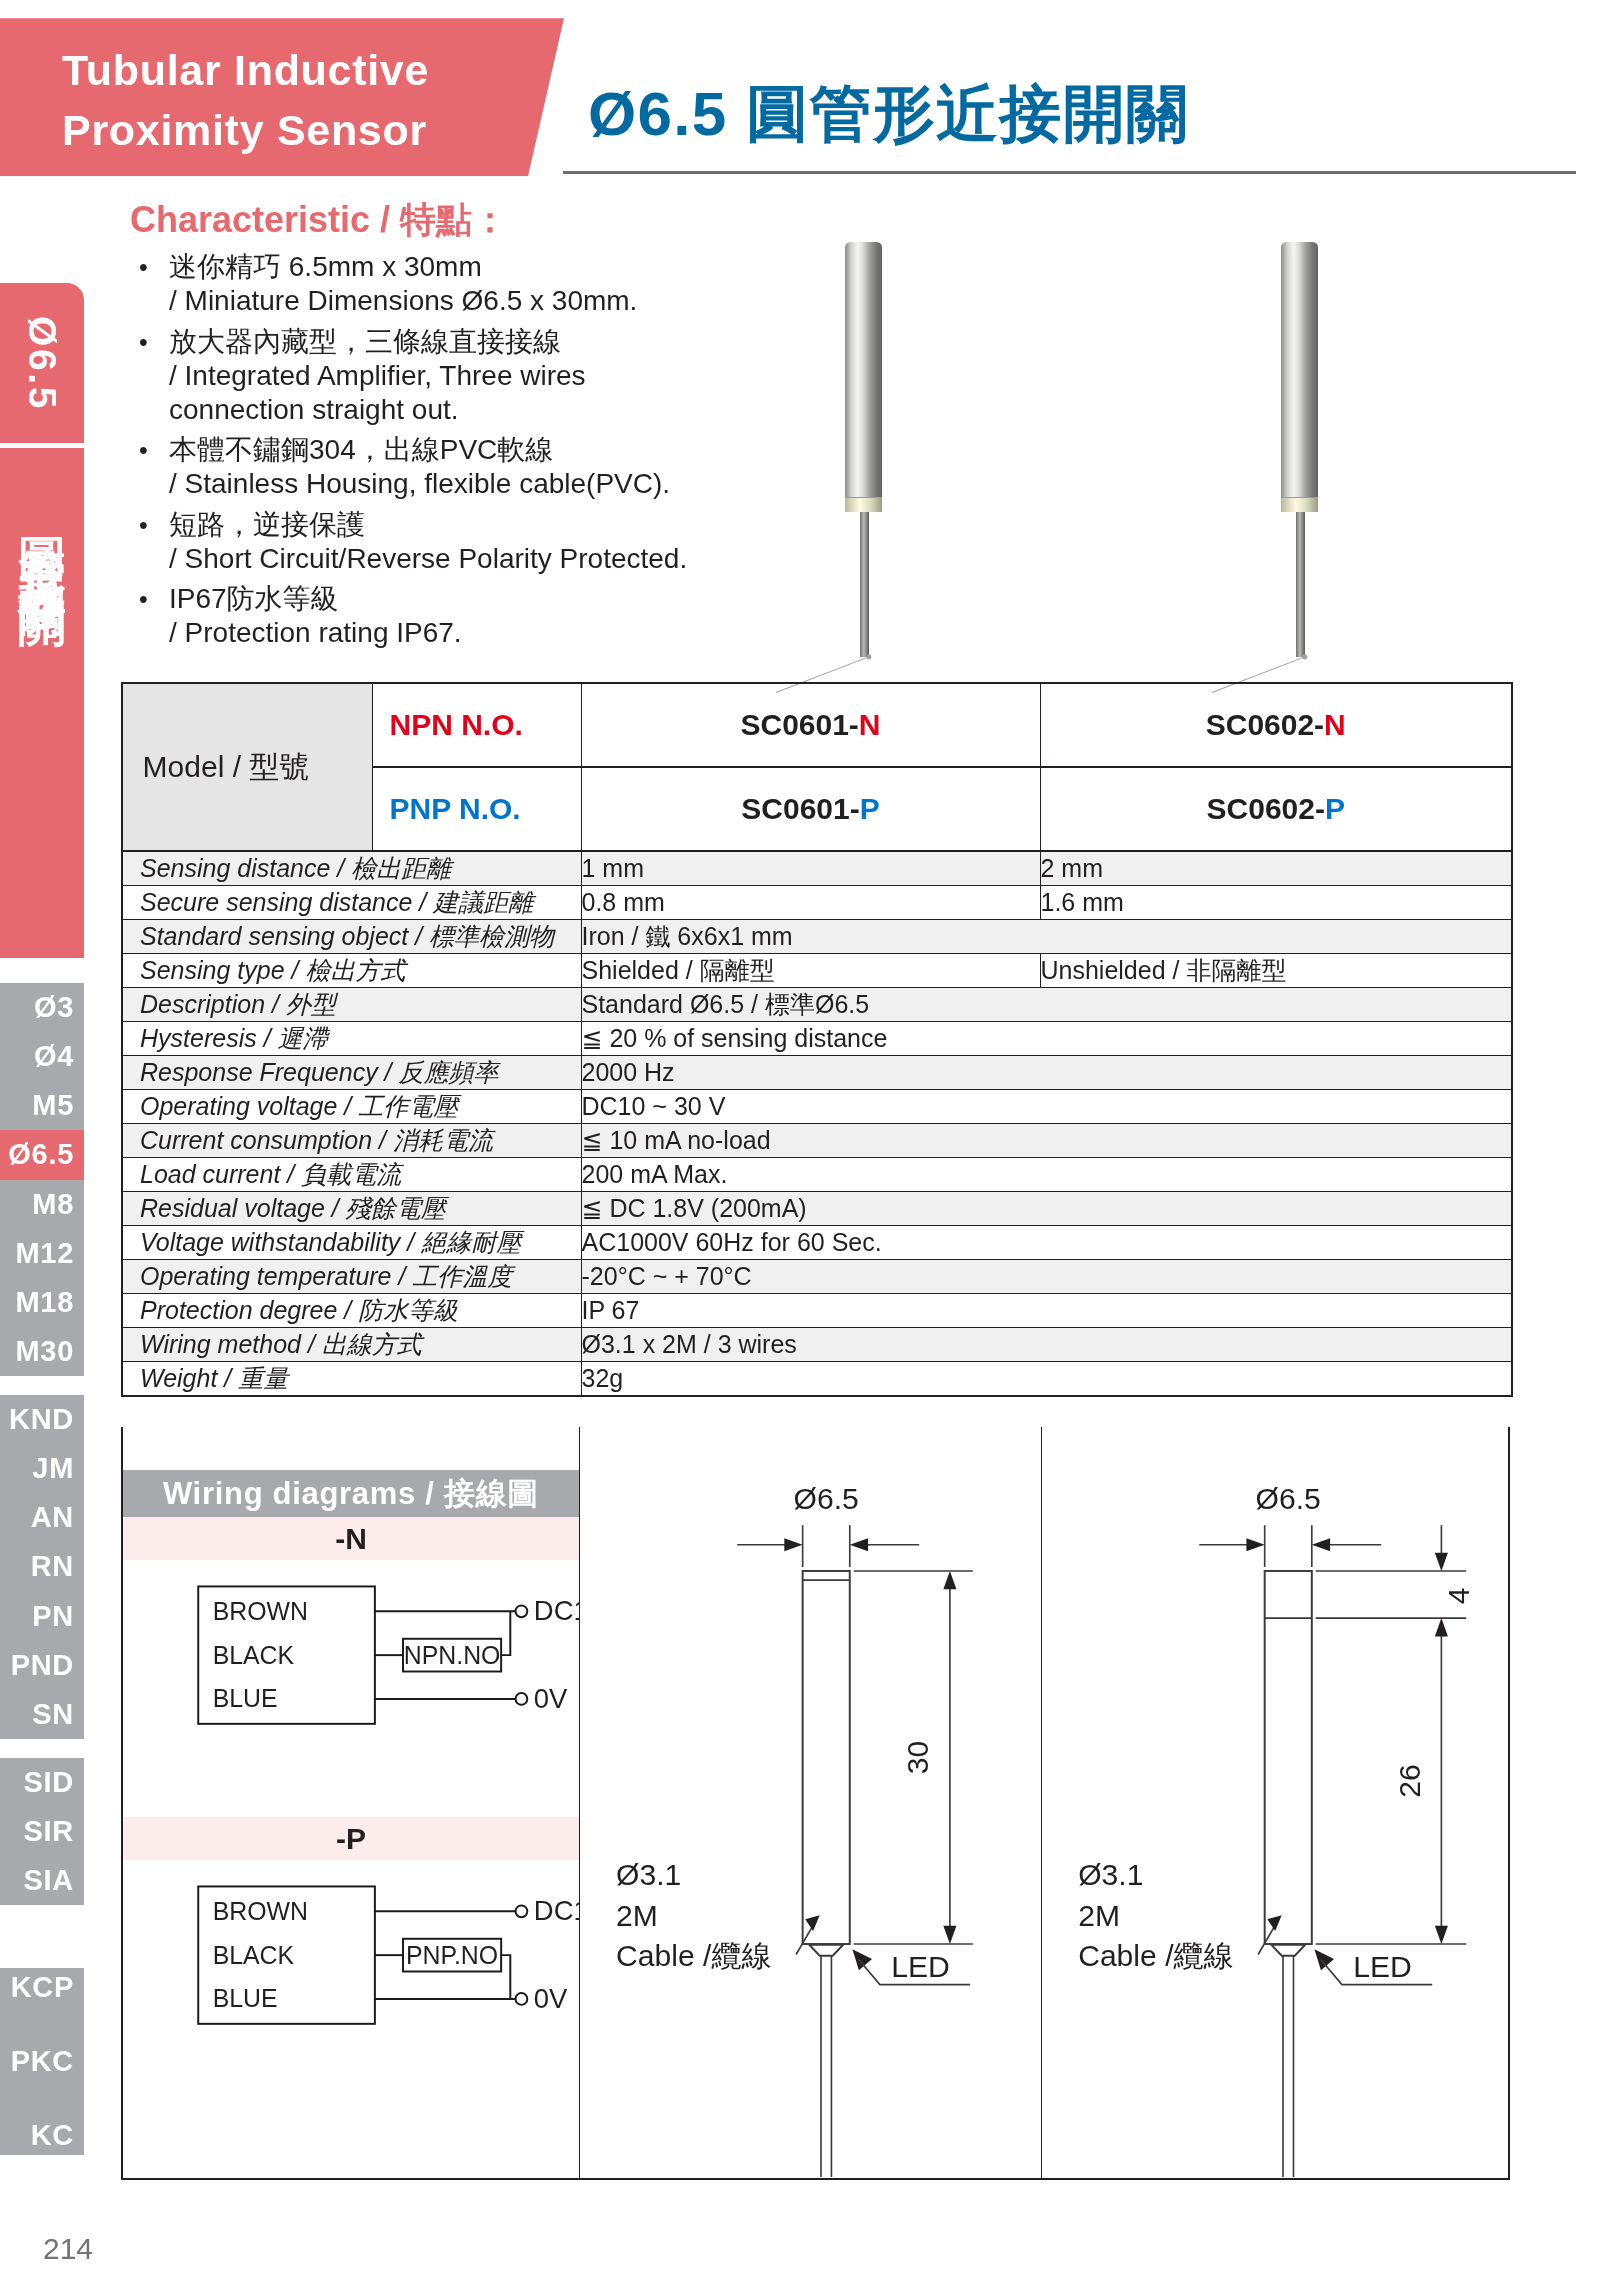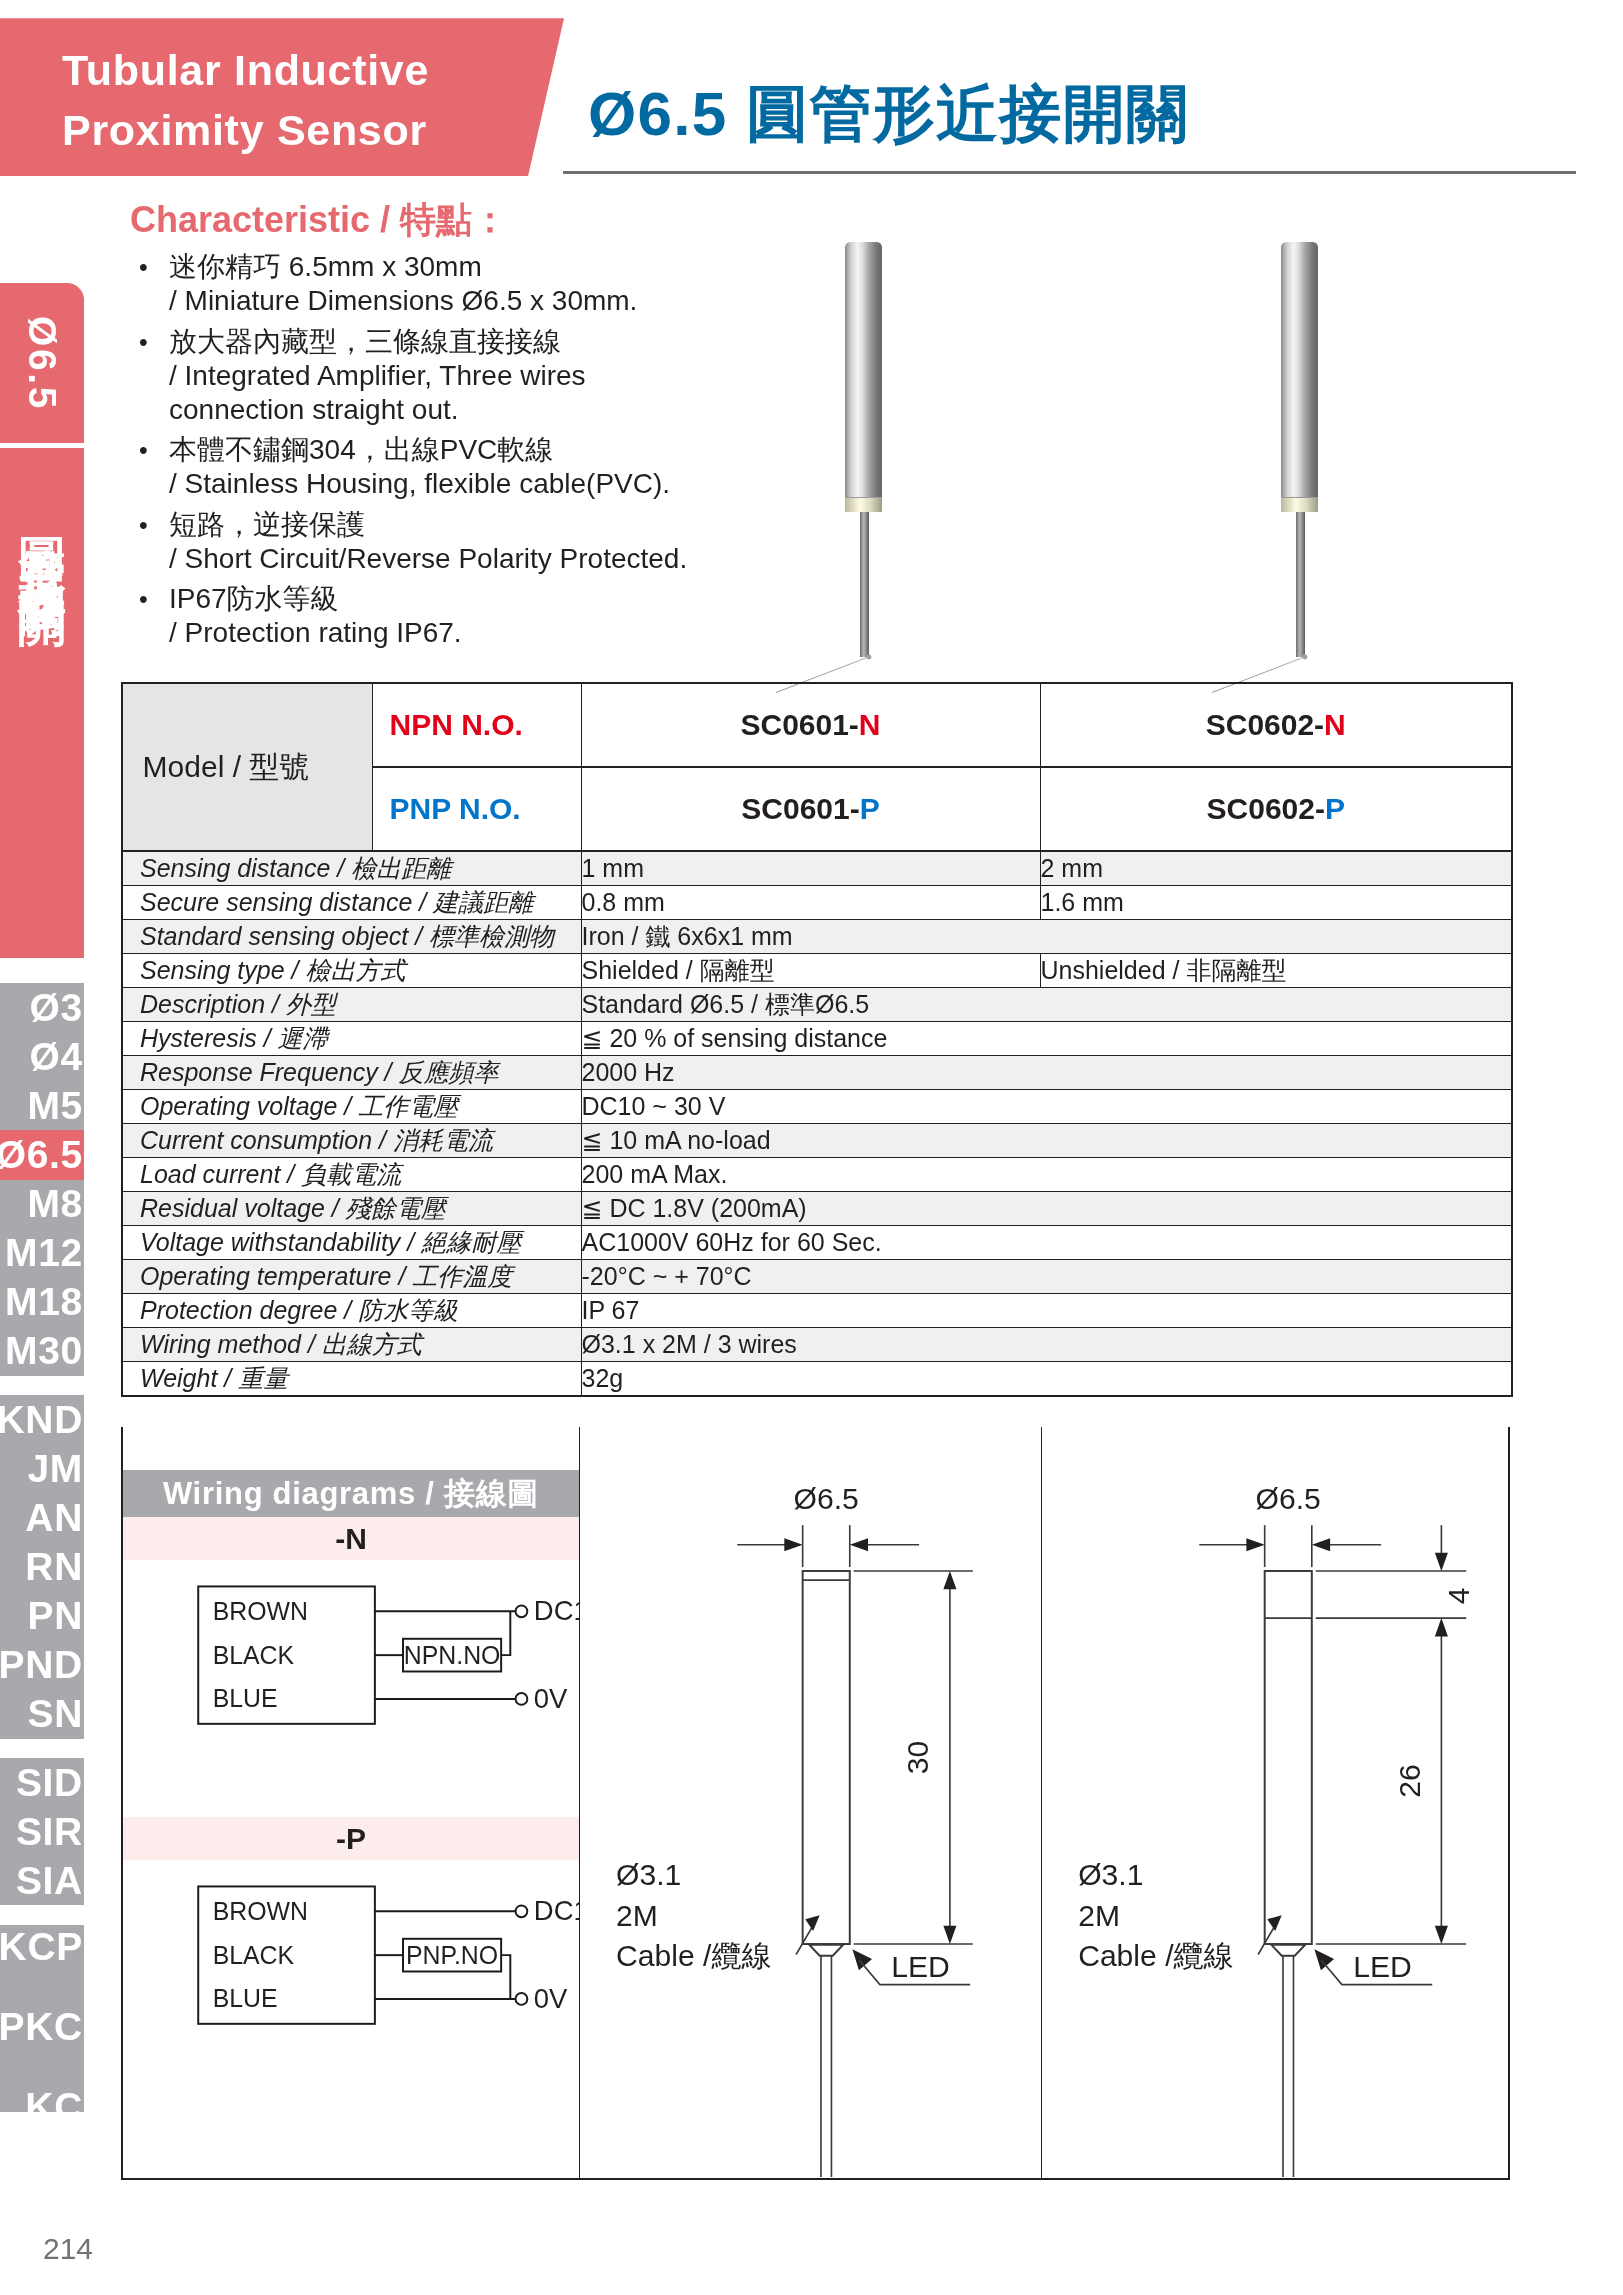--- a/index.html
+++ b/index.html
@@ -22,23 +22,23 @@
                    border-radius:0 17px 0 0; display:flex; align-items:center; justify-content:center; }
   .side-tab-size span { writing-mode:vertical-rl; color:#fff; font-weight:bold; font-size:39px; letter-spacing:2.6px; }
   .side-tab-cat { position:absolute; left:0; top:448px; width:84px; height:510px; background:#e5696e;
                   display:flex; justify-content:center; padding-top:52px; }
   .side-tab-cat span { writing-mode:vertical-rl; color:#fff; font-weight:bold; font-size:48px; letter-spacing:10.5px; }
 
   .side-group { position:absolute; left:0; width:84px; background:#a7a9ac; display:flex; flex-direction:column; }
   .g-a { top:983px; height:393px; }
   .g-b { top:1395px; height:344px; }
   .g-c { top:1758px; height:147px; }
-  .g-d { top:1925px; height:187px;gap:36px; }
-  .side-item { flex:1; display:flex; align-items:center; justify-content:flex-end; padding-right:1px;
-               color:#fff; font-weight:bold; font-size:39px; letter-spacing:0.7px; }
+  .g-d { top:1968px; height:187px;gap:36px; }
+  .side-item { flex:1; display:flex; align-items:center; justify-content:flex-end; padding-right:10px;
+               color:#fff; font-weight:bold; font-size:29px; letter-spacing:0.7px; }
   .side-item.active { background:#e5696e; }
 
   
   .char-heading { position:absolute; left:130px; top:196px; font-size:36px; font-weight:bold; color:#e5696e; }
   .features { position:absolute; left:139px; top:250px; width:648px; }
   .feature { display:flex; margin-bottom:6.5px; }
   .feature .dot { width:30px; font-size:25px; line-height:34px; color:#231f20; }
   .feature .flines { flex:1; }
   .feature .flines div { font-size:28px; line-height:34px; color:#231f20; }
 

